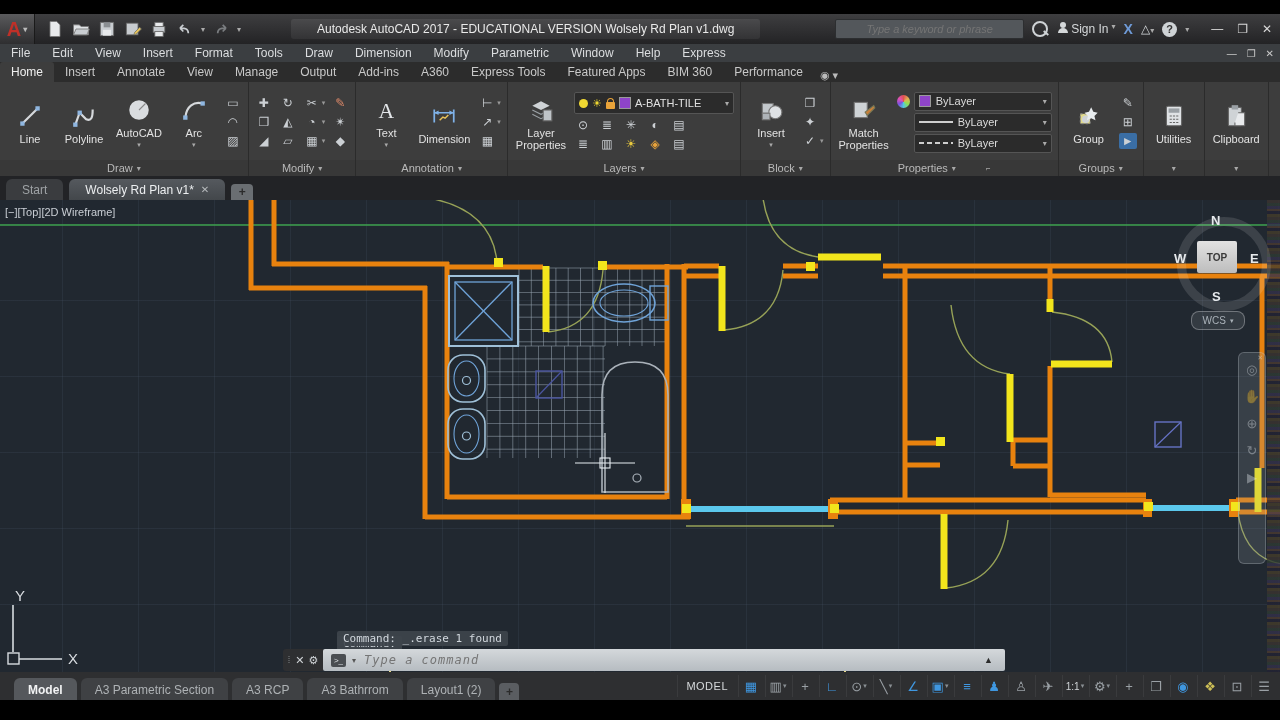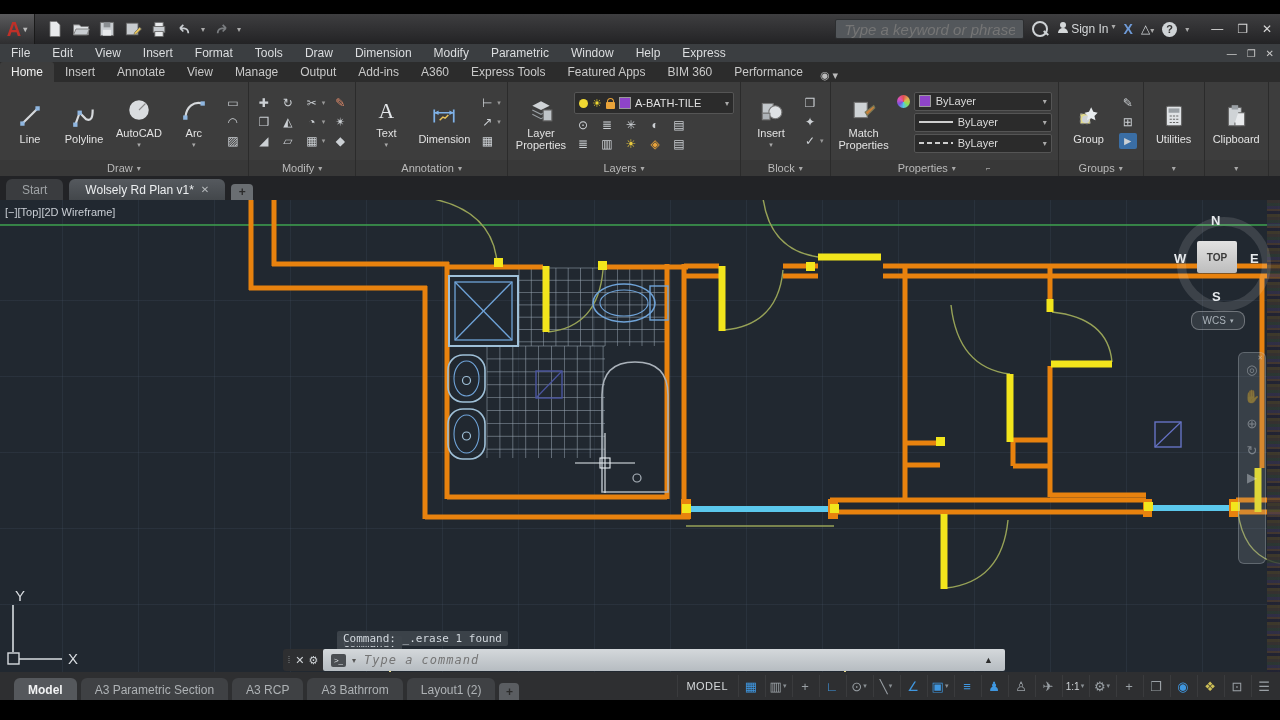--- a/index.html
+++ b/index.html
@@ -15,21 +15,21 @@
   .qat{display:flex;align-items:center;gap:6px;padding:0 10px;}
   .qat .qbtn{width:20px;height:20px;display:flex;align-items:center;justify-content:center;}
   .qat svg{display:block;}
   .qdd{color:#aaa;font-size:8px;}
   .titletext{flex:0 0 auto;margin-left:40px;padding:3px 26px;font-size:12px;color:#e9e9e9;
     background:linear-gradient(#4a4a4c,#333335);border-radius:3px;white-space:nowrap;}
   .tright{margin-left:auto;display:flex;align-items:center;gap:8px;padding-right:8px;}
   .searchbox{width:175px;height:18px;background:#53575b;border:1px solid #2c2e30;border-radius:2px;
     display:flex;align-items:center;padding:0 6px;}
   .searchbox input{background:transparent;border:none;outline:none;width:100%;
-    font-style:italic;font-size:15px;color:#c3c7ca;font-family:"Liberation Sans",sans-serif;text-align:center;}
+    font-style:italic;font-size:11px;color:#c3c7ca;font-family:"Liberation Sans",sans-serif;text-align:center;}
   .lens{width:12px;height:12px;border:2px solid #cfd3d6;border-radius:50%;position:relative;margin-right:2px;}
   .lens i{position:absolute;left:9px;top:9px;width:6px;height:2px;background:#cfd3d6;transform:rotate(40deg);display:block;}
   .tico{color:#d5d8da;font-size:12px;display:flex;align-items:flex-start;gap:3px;}
   .person{width:10px;height:10px;position:relative;}
   .person::before{content:"";position:absolute;left:2px;top:0;width:6px;height:6px;border-radius:50%;background:#d5d8da;}
   .person::after{content:"";position:absolute;left:0;top:6px;width:10px;height:5px;border-radius:5px 5px 0 0;background:#d5d8da;}
   .xch{color:#6f9bd8;font-weight:bold;font-size:14px;}
   .a360{color:#cfd3d6;font-size:12px;}
   .helpq{width:15px;height:15px;border-radius:50%;background:#cfd3d6;color:#333;font-weight:bold;
     font-size:11px;display:flex;align-items:center;justify-content:center;}
@@ -197,20 +197,21 @@
           </svg>
         </span>
         <span class="qdd">▾</span>
         <span class="qbtn">
           <svg width="26" height="26" viewBox="0 0 24 24" fill="none">
             <path d="M8 17c0-7 7-6 10-6m0 0l-4-4m4 4l-4 4" stroke="#7a7d80" stroke-width="2"></path>
           </svg>
         </span>
         <span class="qdd">▾</span>
       </div>
+    <div class="titletext">Autodesk AutoCAD 2017 - EDUCATIONAL VERSION   Wolsely Rd Plan v1.dwg</div>
     <div class="tright">
       <div class="searchbox">
         <input placeholder="Type a keyword or phrase" style="">
       </div>
       <span class="lens">
           <i></i>
         </span>
       <span class="tico">
         <span class="person"></span>
         <span>Sign In</span>

